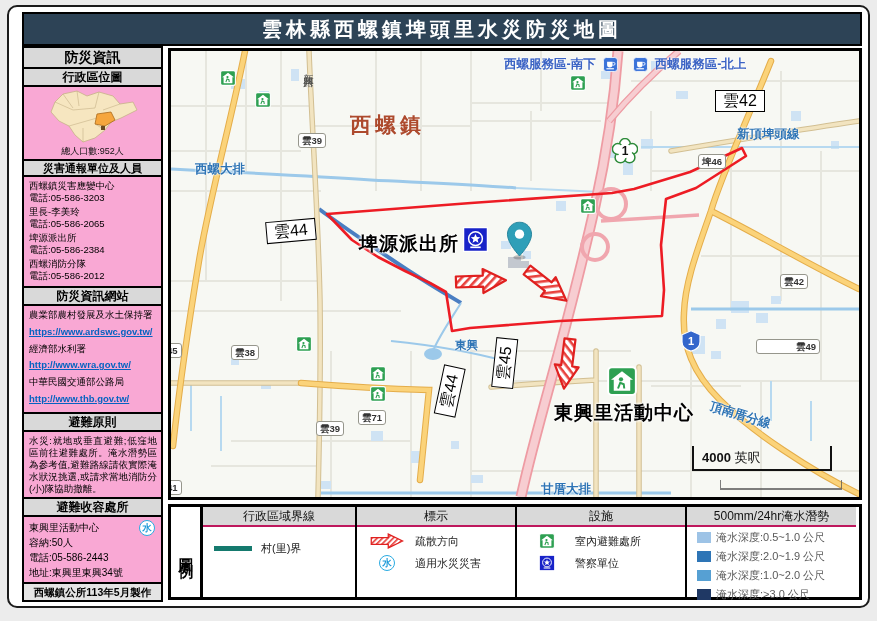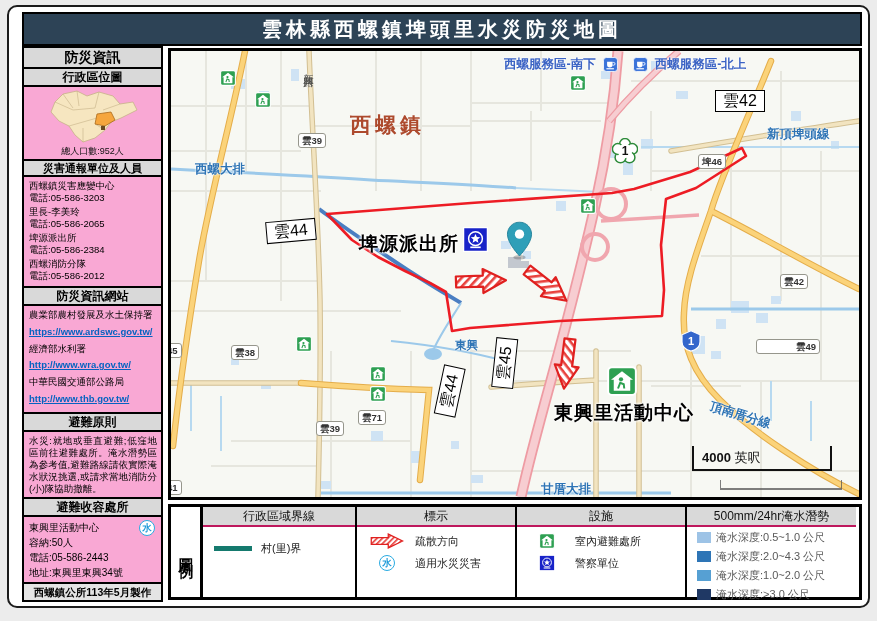--- a/index.html
+++ b/index.html
@@ -309,21 +309,21 @@
   <svg class="m" style="left:292px;top:176px;" width="25" height="25" viewBox="0 0 24 24">
       <use href="#sym-police"></use>
     </svg>
   <svg class="m" style="left:335px;top:170px;" width="27" height="39" viewBox="0 0 28 40">
       <use href="#sym-pin"></use>
     </svg>
 
   <div class="m town" style="left:167px;top:60px;">西螺鎮</div>
   <div class="m vroad" style="left:131px;top:14px;">新興路</div>
   <div class="m wlabel" style="left:24px;top:110px;">西螺大排</div>
-  <div class="m wlabel" style="left:566px;top:75px;margin-left:30px;">新頂埤頭線</div>
+  <div class="m wlabel" style="left:566px;top:75px;">新頂埤頭線</div>
   <div class="m wlabel" style="left:538px;top:356px;transform:rotate(17deg);">頂南厝分線</div>
   <div class="m wlabel" style="left:370px;top:430px;">甘厝大排</div>
   <div class="m wlabel wsmall" style="left:284px;top:287px;">東興</div>
 
   <div class="m poi" style="left:188px;top:180px;">埤源派出所</div>
   <div class="m poi" style="left:383px;top:349px;">東興里活動中心</div>
 
   <div class="m bigbox" style="left:544px;top:39px;">雲42</div>
   <div class="m bigbox" style="left:95px;top:169px;transform:rotate(-5deg);">雲44</div>
   <div class="m bigbox" style="left:309px;top:301px;transform:rotate(-84deg);">雲45</div>
@@ -410,21 +410,21 @@
 
   <div class="lg-col" style="width:169px;">
     <div class="lg-head">500mm/24hr淹水潛勢</div>
     <div class="lg-body" style="padding-top:3px;">
       <div class="fl-row">
         <span class="fl-sw" style="background-color: rgb(157, 195, 230);"></span>
         <span class="fl-lb">淹水深度:0.5~1.0 公尺</span>
       </div>
       <div class="fl-row">
         <span class="fl-sw" style="background-color: rgb(46, 117, 182);"></span>
-        <span class="fl-lb">淹水深度:2.0~4.3 公尺</span>
+        <span class="fl-lb">淹水深度:2.0~1.9 公尺</span>
       </div>
       <div class="fl-row">
         <span class="fl-sw" style="background-color: rgb(86, 160, 211);"></span>
         <span class="fl-lb">淹水深度:1.0~2.0 公尺</span>
       </div>
       <div class="fl-row">
         <span class="fl-sw" style="background-color: rgb(31, 56, 100);"></span>
         <span class="fl-lb">淹水深度:&gt;3.0 公尺</span>
       </div>
     </div>

